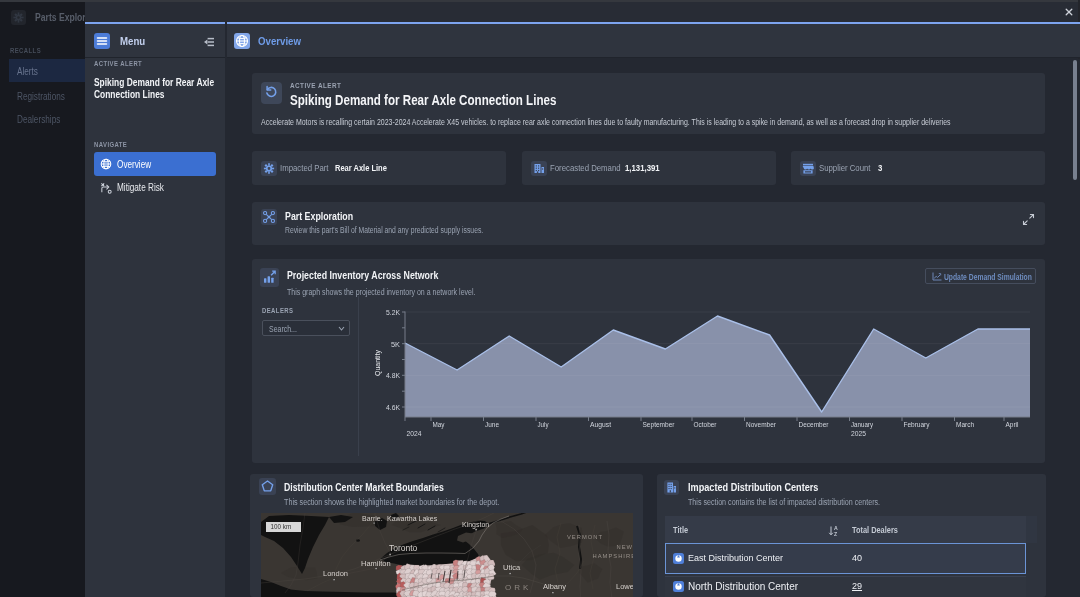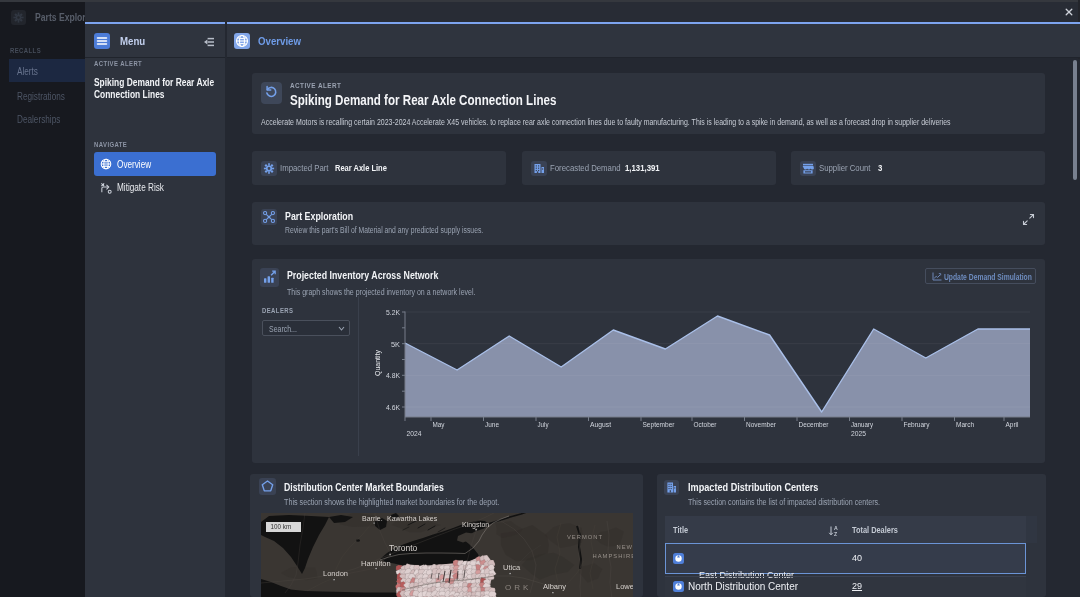--- a/index.html
+++ b/index.html
@@ -696,21 +696,21 @@
 
   <div class="abs" style="left:665px;top:543px;width:361px;height:31px;background:#353c4b;border:1px solid #6b94d6;"></div>
   <div class="abs" style="left:673px;top:553px;width:11px;height:11px;background:#4f7fd9;border-radius:2.5px;">
     <svg width="11" height="11" viewBox="0 0 11 11">
         <g fill="#fff">
           <circle cx="5.5" cy="5.5" r="3.2"></circle>
           <path d="M5.5 2 L7 4.5 L4 4.5 Z" fill="#4f7fd9"></path>
         </g>
       </svg>
   </div>
-  <div class="abs n" style="left:688px;top:570px;color:#eef0f4;font-size:9px;margin-left:11px;">East Distribution Center</div>
+  <div class="abs n" style="left:688px;top:553px;color:#eef0f4;font-size:9px;">East Distribution Center</div>
   <div class="abs n" style="left:852px;top:553px;color:#eef0f4;font-size:9px;">40</div>
 
   <div class="abs" style="left:665px;top:576px;width:361px;height:1px;background:#3a4150;"></div>
   <div class="abs" style="left:673px;top:581px;width:11px;height:11px;background:#4f7fd9;border-radius:2.5px;">
     <svg width="11" height="11" viewBox="0 0 11 11">
         <g fill="#fff">
           <circle cx="5.5" cy="5.5" r="3.2"></circle>
           <path d="M5.5 2 L7 4.5 L4 4.5 Z" fill="#4f7fd9"></path>
         </g>
       </svg>

